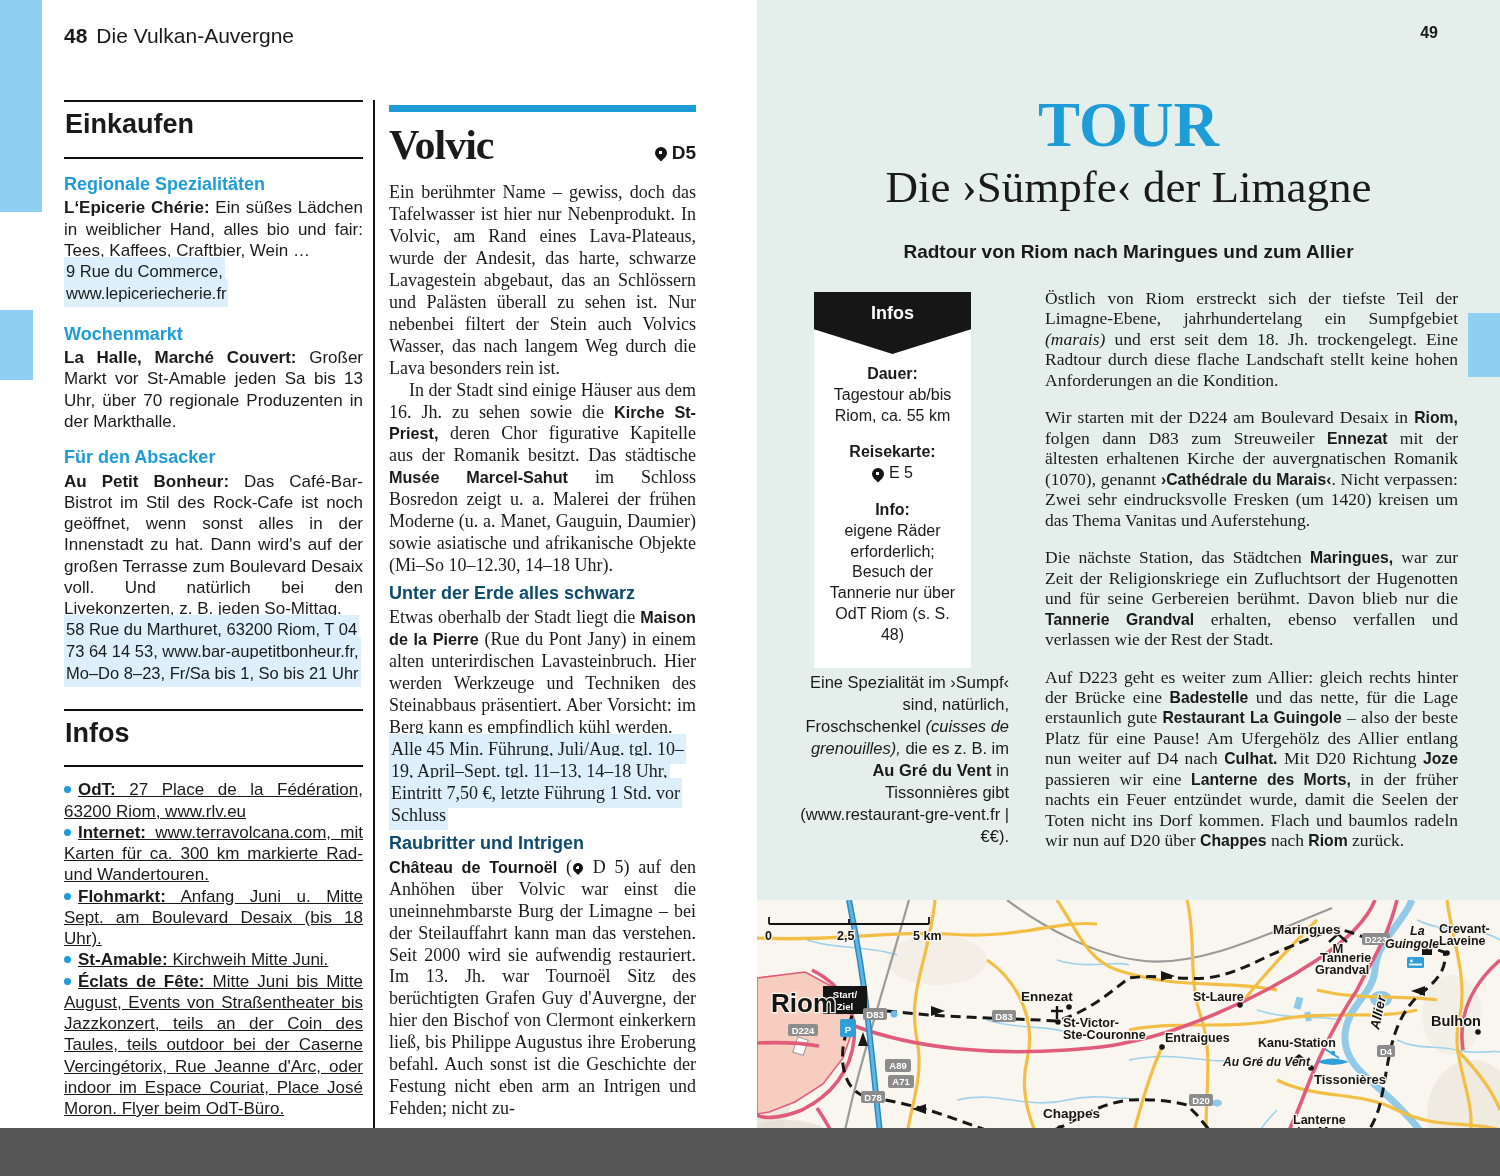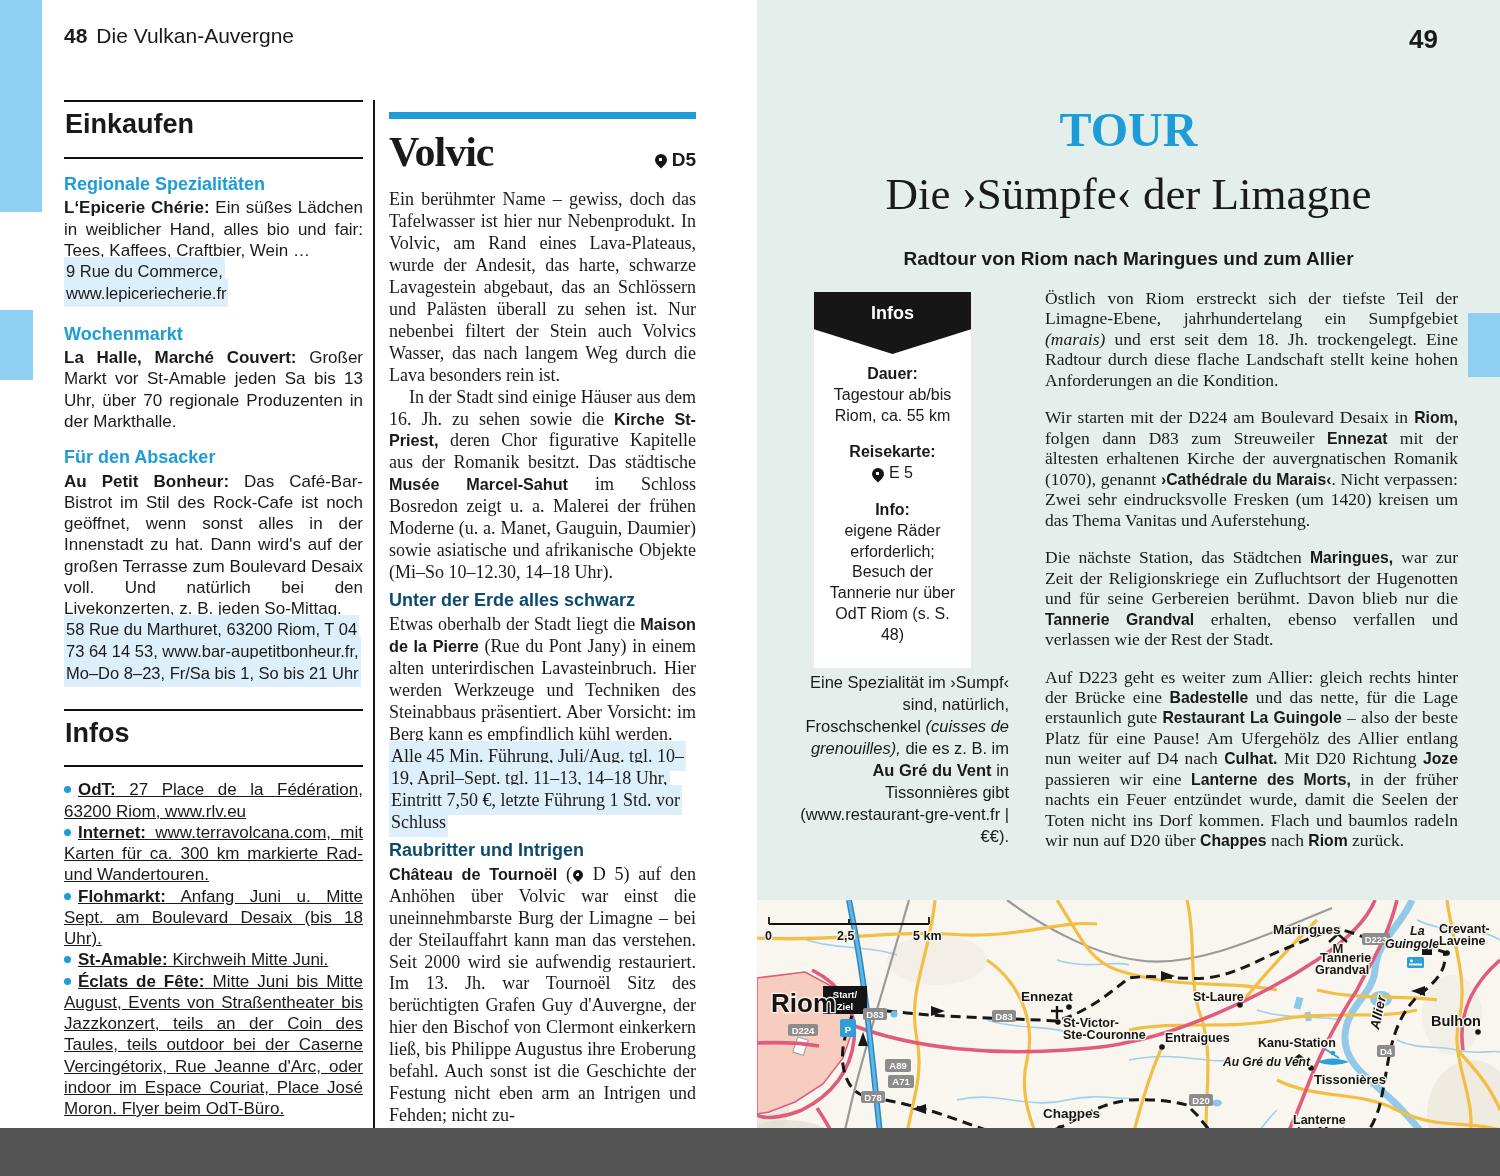--- a/index.html
+++ b/index.html
@@ -19,38 +19,38 @@
   .subhead{color:#1E9CD7;font-weight:bold;font-size:18px;margin:18px 0 2px;}
   .subhead.first{margin-top:14px;}
   .col1 p{margin:0;text-align:justify;}
   .lead{font-weight:bold;}
   .contact{margin-top:3px;font-size:16.5px;line-height:1.32;text-align:left !important;}
   .contact span{background:#DDEFFA;-webkit-box-decoration-break:clone;box-decoration-break:clone;padding:5px 2px;}
   .b-item{margin-top:2px;text-decoration:underline;}
   .bdot{display:inline-block;width:7px;height:7px;border-radius:50%;background:#1E9CD7;margin-right:7px;vertical-align:2px;}
   .coldiv{position:absolute;left:373px;top:100px;width:2px;height:1064px;background:#141414;}
   
-  .volvic{position:absolute;left:389px;top:112px;width:307px;}
+  .volvic{position:absolute;left:389px;top:105px;width:307px;}
   .vbar{height:7px;background:#1E9CD7;}
   .vtitlerow{display:flex;justify-content:space-between;align-items:baseline;margin:12px 0 16px;}
   .vtitle{font-family:"Liberation Serif",serif;font-weight:bold;font-size:42px;letter-spacing:-1px;margin:0;line-height:1;}
   .vref{font-size:19px;font-weight:bold;display:flex;align-items:center;gap:5px;}
   .serif-text p{font-family:"Liberation Serif",serif;font-size:18px;line-height:1.22;text-align:justify;margin:0;}
   .serif-text .indent{text-indent:20px;}
   .serif-text b, .main-text b{font-family:"Liberation Sans",sans-serif;font-size:0.9em;}
   .vol-sub{color:#0c4a6e;font-weight:bold;font-size:18px;margin:6px 0 3px;}
   .pin{display:inline-block;width:12px;height:12px;border-radius:50% 50% 50% 0;transform:rotate(-45deg);
        background:radial-gradient(circle at 50% 45%,#fff 0 1.8px,#141414 1.9px);}
   .pin-inline{display:inline-block;width:10px;height:10px;border-radius:50% 50% 50% 0;transform:rotate(-45deg);
        background:radial-gradient(circle at 50% 45%,#fff 0 1.5px,#141414 1.6px);margin:0 1px;}
   
   .rpage{position:absolute;left:757px;top:0;width:743px;height:1176px;background:#E4EFEC;}
-  .rp-num{position:absolute;right:62px;top:24px;font-size:26px;font-weight:bold;}
+  .rp-num{position:absolute;right:62px;top:24px;font-size:16px;font-weight:bold;}
   .rp-head{position:absolute;left:0;right:0;top:90px;text-align:center;}
-  .kicker{color:#1E9CD7;font-family:"Liberation Serif",serif;font-weight:bold;font-size:48px;line-height:1;margin:16px;}
+  .kicker{color:#1E9CD7;font-family:"Liberation Serif",serif;font-weight:bold;font-size:63px;line-height:1;margin:4px;}
   .rtitle{font-family:"Liberation Serif",serif;font-size:45px;font-weight:normal;line-height:1.1;margin:6px 0 0;}
   .rsub{font-size:19px;font-weight:bold;margin-top:28px;}
   .infobox{position:absolute;left:57px;top:292px;width:157px;background:#ffffff;box-sizing:border-box;
            padding:72px 10px 22px;text-align:center;font-size:16px;line-height:1.3;}
   .ib-banner{position:absolute;top:0;left:0;right:0;height:62px;background:#161616;
              clip-path:polygon(0 0,100% 0,100% 60%,50% 100%,0 60%);
              color:#fff;font-weight:bold;font-size:18px;line-height:42px;text-align:center;}
   .ib-label{font-weight:bold;margin-top:16px;}
   .ib-ref{display:flex;justify-content:center;align-items:center;gap:5px;}
   .margin-note{position:absolute;left:38px;top:672px;width:214px;text-align:right;font-size:16.5px;line-height:1.33;}

